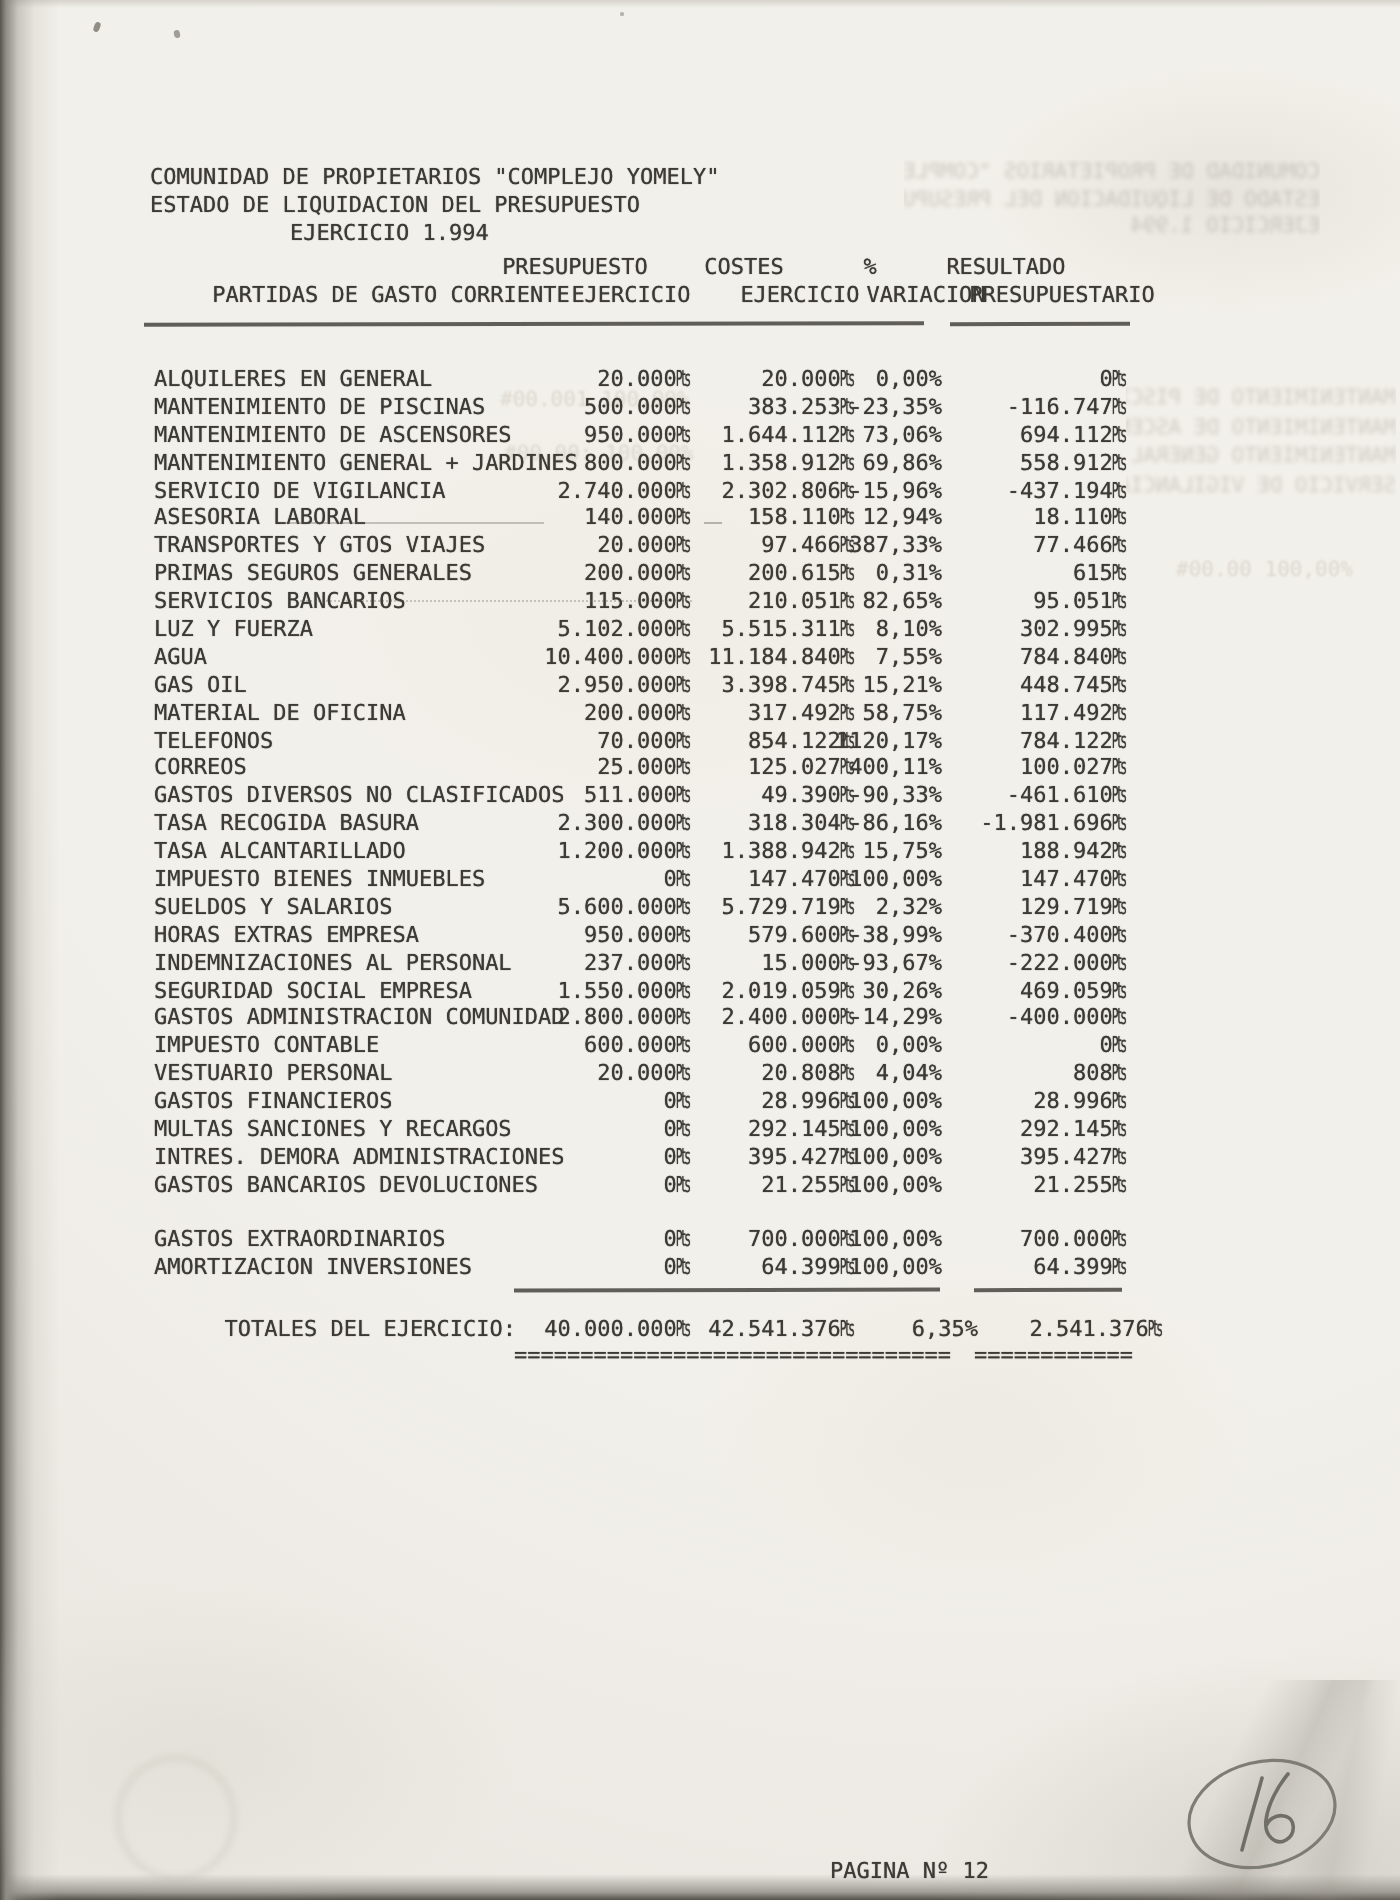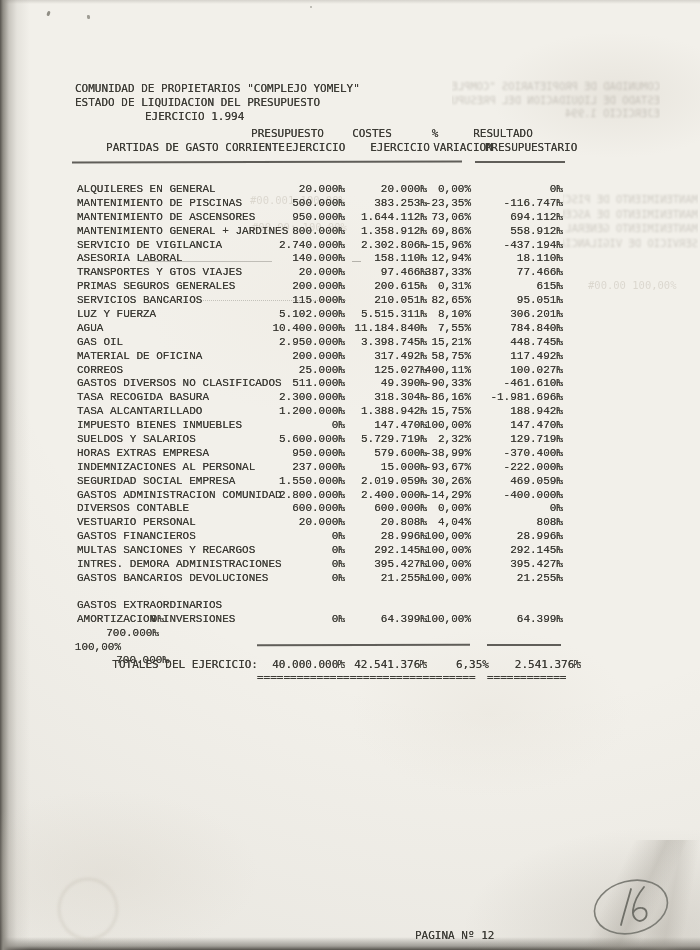--- a/index.html
+++ b/index.html
@@ -53,22 +53,22 @@
   .hl{display:flex;justify-content:center;margin-left:28px;}
 
   .colheads{position:absolute;left:77px;top:127px;width:486px;line-height:14px;}
   .rule{position:absolute;height:1.6px;background:#46443f;opacity:.85;transform:rotate(-.12deg);}
   .rule-h1{left:72px;top:161px;width:390px;}
   .rule-h2{left:475px;top:161px;width:90px;}
   .rule-t1{left:257px;top:644px;width:213px;}
   .rule-t2{left:487px;top:644px;width:74px;}
 
   .table-rows{position:absolute;left:77px;top:183px;width:486px;}
-  .table-rows .grid-row{height:13.9px;line-height:13.9px;font-family:Liberation Mono, monospace;}
-  .gap-before{margin-top:13px;flex-direction:column;}
+  .table-rows .grid-row{height:13.9px;line-height:13.9px;}
+  .gap-before{margin-top:13px;}
 
   .totals{position:absolute;left:77px;top:658px;width:486px;line-height:14px;}
   .totals .c-label{display:flex;justify-content:flex-end;}
   .totals .tot-costes{padding-right:18px;}
   .eq1{left:257px;top:671px;letter-spacing:0;}
   .eq2{left:487px;top:671px;}
 
   .footer-label{left:415px;top:929px;}
 
   
@@ -210,21 +210,21 @@
           <div class="c-p num">115.000₧</div>
           <div class="c-c num">210.051₧</div>
           <div class="c-v num">82,65%</div>
           <div class="c-r num">95.051₧</div>
         </div>
         <div class="grid-row">
           <div class="c-label">LUZ Y FUERZA</div>
           <div class="c-p num">5.102.000₧</div>
           <div class="c-c num">5.515.311₧</div>
           <div class="c-v num">8,10%</div>
-          <div class="c-r num">306.201₧</div>
+          <div class="c-r num">302.995₧</div>
         </div>
         <div class="grid-row">
           <div class="c-label">AGUA</div>
           <div class="c-p num">10.400.000₧</div>
           <div class="c-c num">11.184.840₧</div>
           <div class="c-v num">7,55%</div>
           <div class="c-r num">784.840₧</div>
         </div>
         <div class="grid-row">
           <div class="c-label">GAS OIL</div>
@@ -234,20 +234,27 @@
           <div class="c-r num">448.745₧</div>
         </div>
         <div class="grid-row">
           <div class="c-label">MATERIAL DE OFICINA</div>
           <div class="c-p num">200.000₧</div>
           <div class="c-c num">317.492₧</div>
           <div class="c-v num">58,75%</div>
           <div class="c-r num">117.492₧</div>
         </div>
         <div class="grid-row">
+          <div class="c-label">TELEFONOS</div>
+          <div class="c-p num">70.000₧</div>
+          <div class="c-c num">854.122₧</div>
+          <div class="c-v num">1120,17%</div>
+          <div class="c-r num">784.122₧</div>
+        </div>
+        <div class="grid-row">
           <div class="c-label">CORREOS</div>
           <div class="c-p num">25.000₧</div>
           <div class="c-c num">125.027₧</div>
           <div class="c-v num">400,11%</div>
           <div class="c-r num">100.027₧</div>
         </div>
         <div class="grid-row">
           <div class="c-label">GASTOS DIVERSOS NO CLASIFICADOS</div>
           <div class="c-p num">511.000₧</div>
           <div class="c-c num">49.390₧</div>
@@ -304,21 +311,21 @@
           <div class="c-r num">469.059₧</div>
         </div>
         <div class="grid-row">
           <div class="c-label">GASTOS ADMINISTRACION COMUNIDAD</div>
           <div class="c-p num">2.800.000₧</div>
           <div class="c-c num">2.400.000₧</div>
           <div class="c-v num">-14,29%</div>
           <div class="c-r num">-400.000₧</div>
         </div>
         <div class="grid-row">
-          <div class="c-label">DIVERSOS CONTABLE</div>
+          <div class="c-label">IMPUESTO CONTABLE</div>
           <div class="c-p num">600.000₧</div>
           <div class="c-c num">600.000₧</div>
           <div class="c-v num">0,00%</div>
           <div class="c-r num">0₧</div>
         </div>
         <div class="grid-row">
           <div class="c-label">VESTUARIO PERSONAL</div>
           <div class="c-p num">20.000₧</div>
           <div class="c-c num">20.808₧</div>
           <div class="c-v num">4,04%</div>

